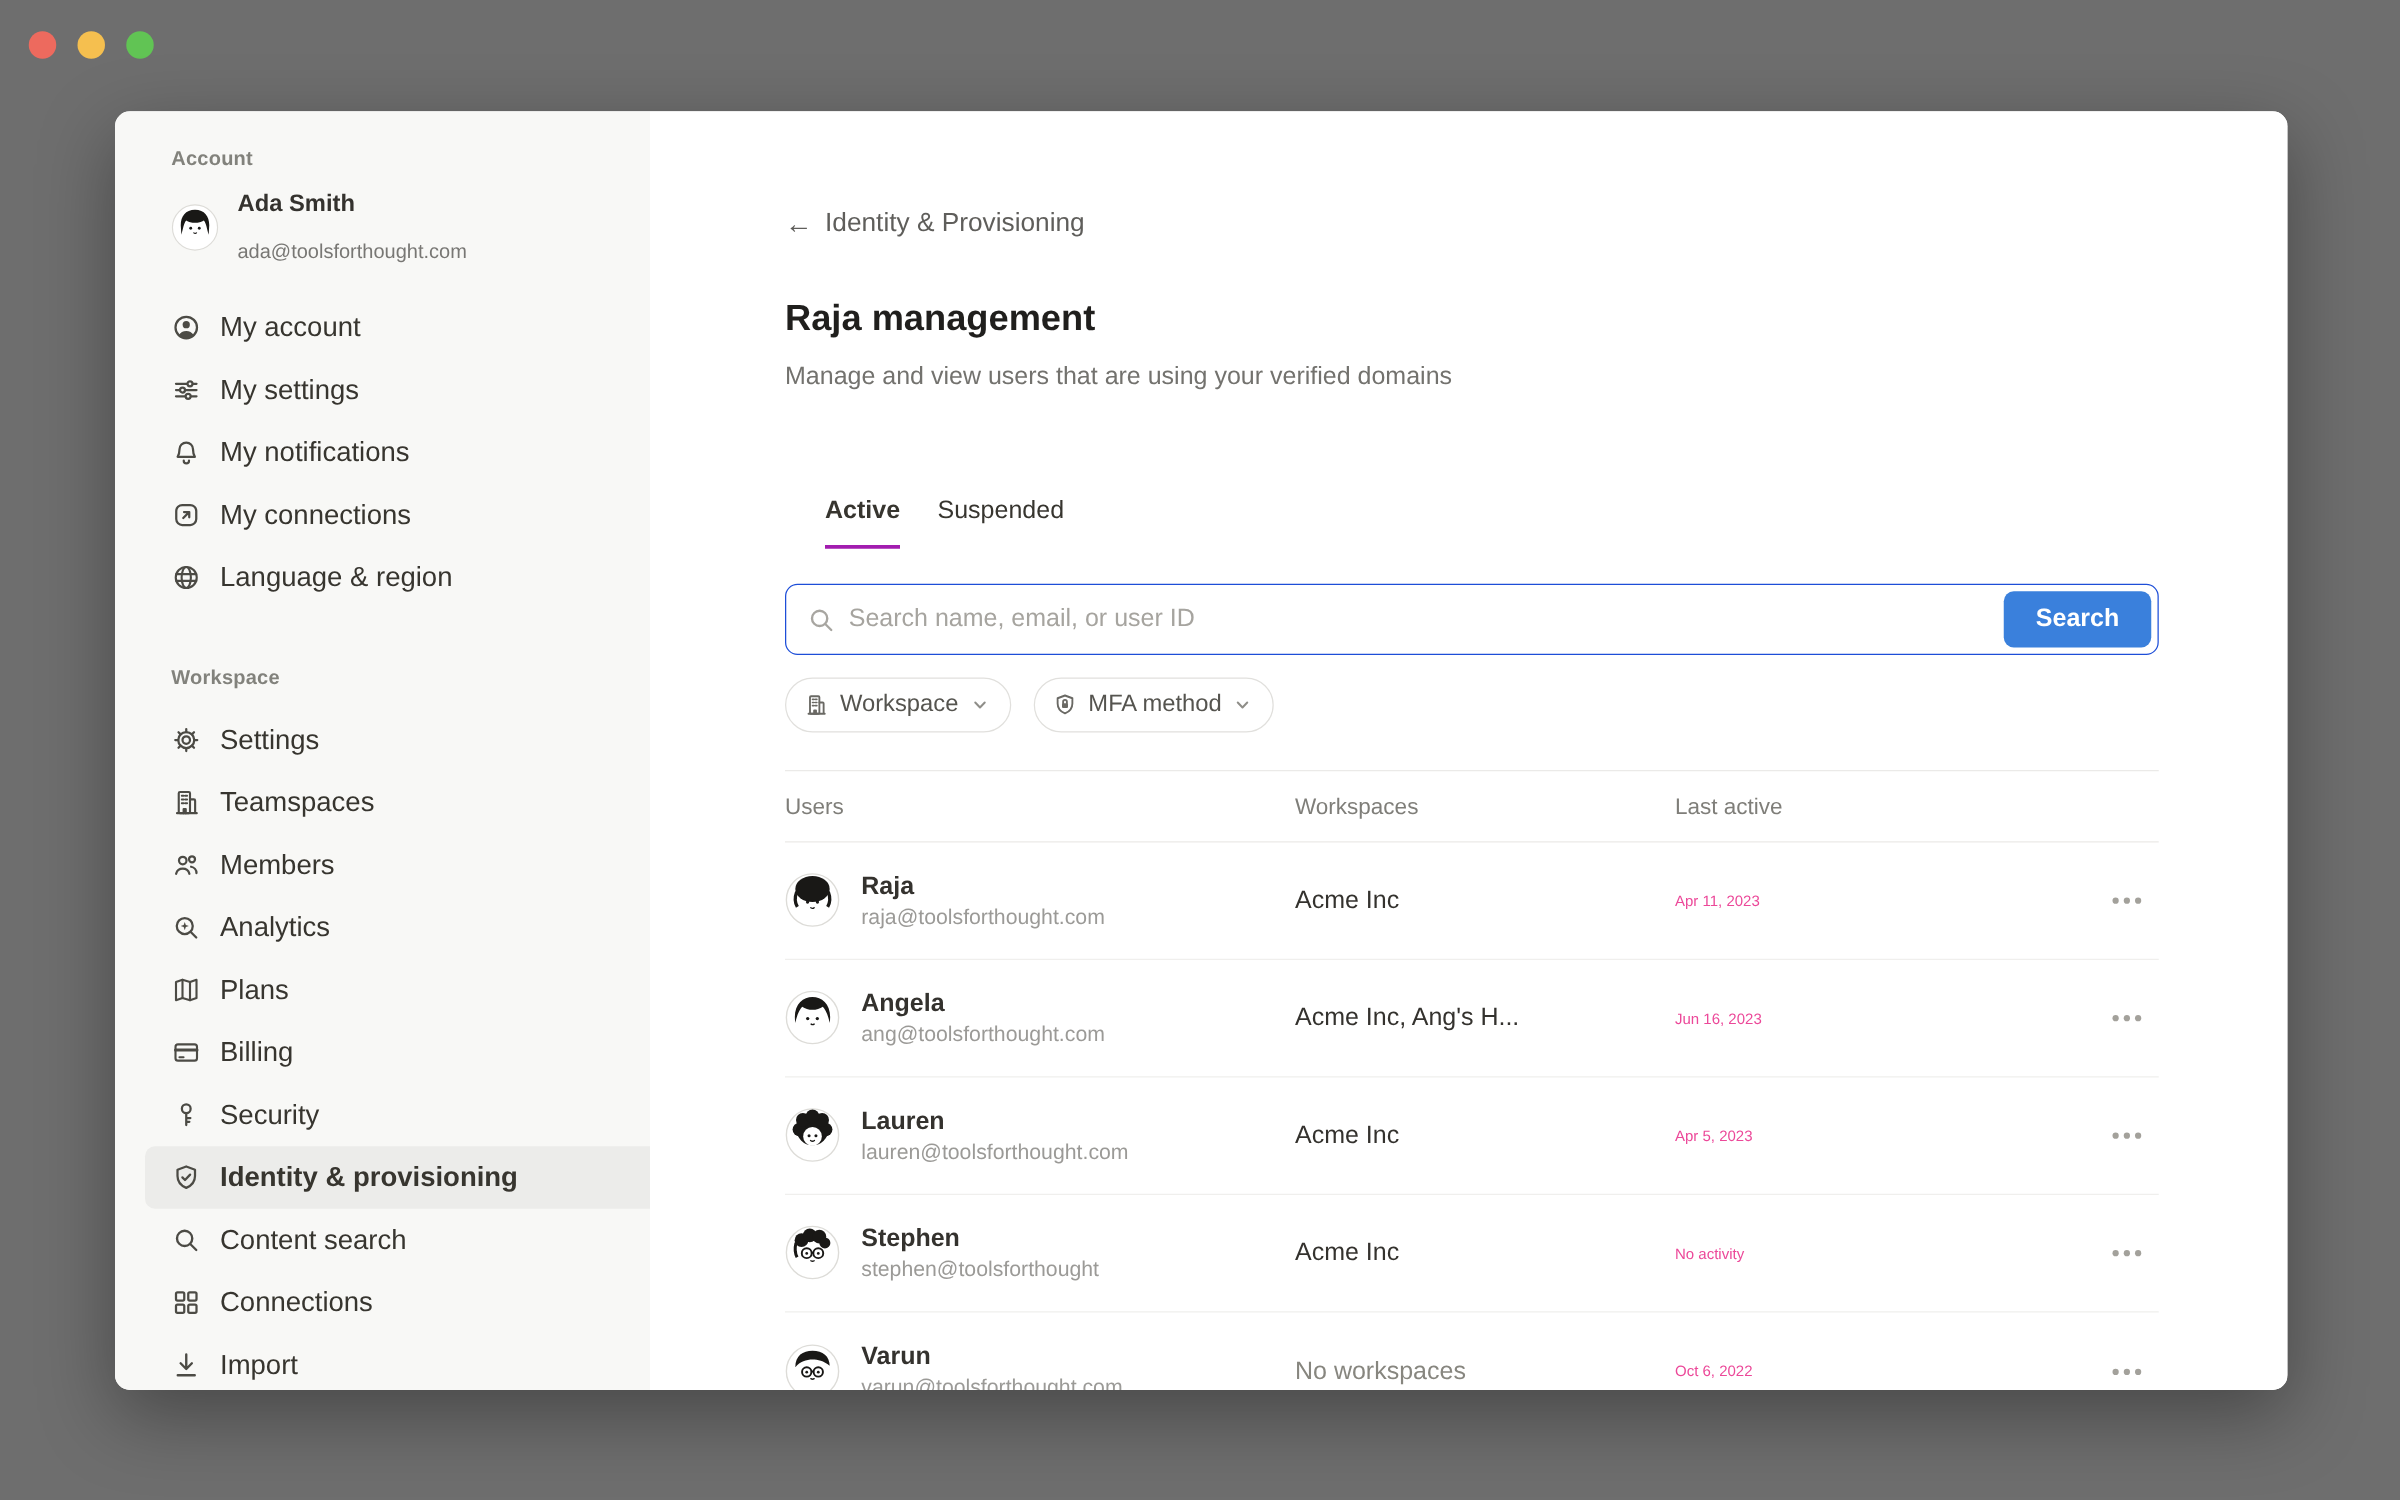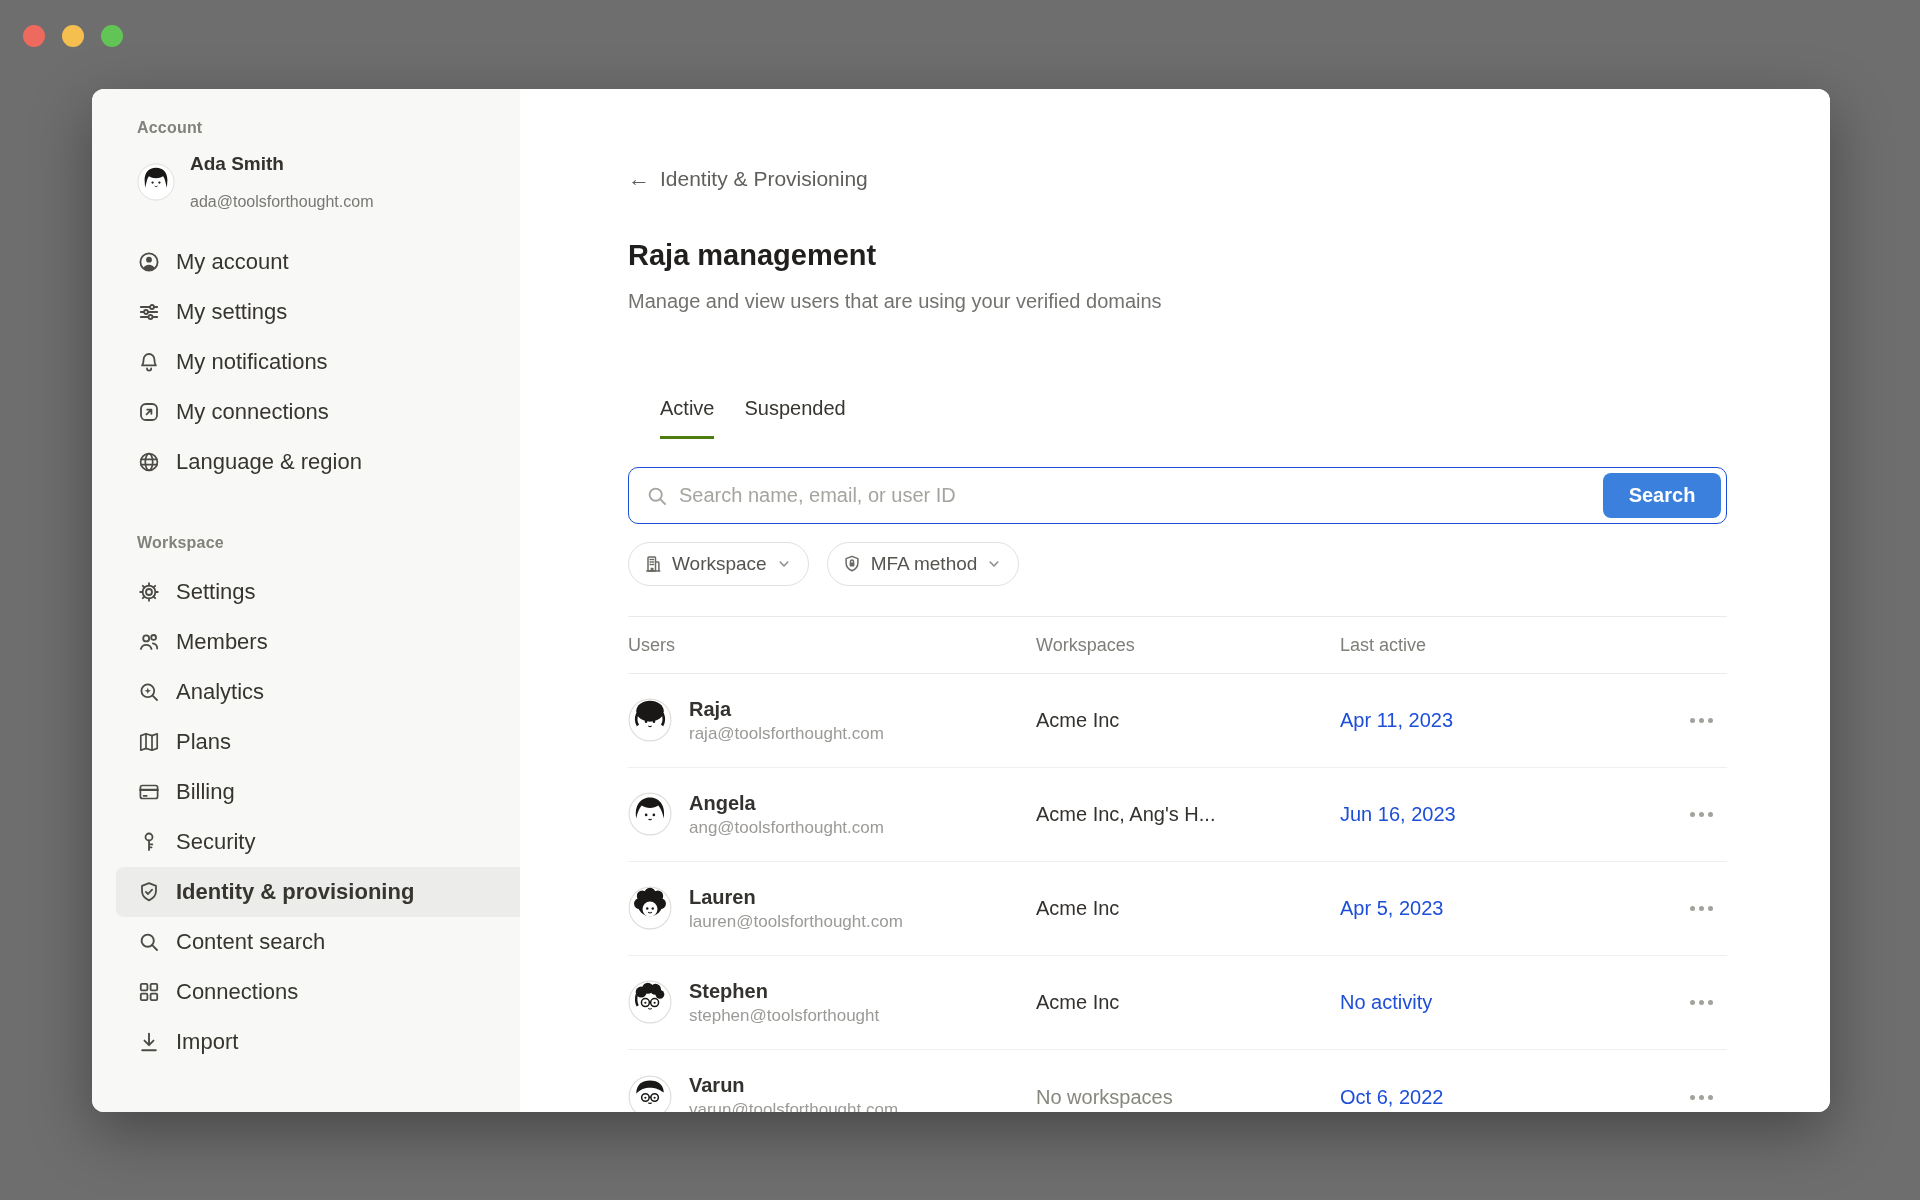--- a/index.html
+++ b/index.html
@@ -61,21 +61,21 @@
   .back-row {
     margin-top:78px; height:24px; display:flex; align-items:center; gap:10px;
     font-size:21px; color:#5f5e5b; cursor:pointer; width:fit-content;
   }
   .back-arrow { font-size:22px; line-height:1; }
   .page-title { margin-top:48px; font-size:29px; font-weight:700; color:#201f1d; }
   .page-subtitle { margin-top:18px; font-size:20px; color:#73726e; }
 
   .tabs { margin-top:84px; display:flex; gap:30px; padding-left:32px; height:50px; }
   .tab { font-size:20px; color:#37352f; padding-bottom:16px; cursor:pointer; height:fit-content; }
-  .tab.selected { font-weight:400; border-bottom:3px solid #4d7c0f; }
+  .tab.selected { font-weight:700; border-bottom:3px solid #a21caf; }
 
   .search-row {
     margin-top:20px; height:57px; width:100%;
     border:1px solid #1d4ed8; border-radius:10px;
     display:flex; align-items:center; padding-left:16px; background:#fff;
   }
   .search-glyph { width:24px; height:24px; color:#a8a6a1; margin-right:10px; }
   .search-glyph svg { width:24px; height:24px; }
   .search-input {
     flex:1; border:none; outline:none; font-size:20px; color:#37352f;
@@ -107,21 +107,21 @@
   .thead { height:58px; border-top:1px solid #ebeae8; border-bottom:1px solid #ebeae8; }
   .thead div { font-size:18px; color:#7f7e79; }
   .tbody .trow { height:94px; border-bottom:1px solid #f0efed; }
   .tbody .trow:last-child { border-bottom:none; }
   .user-cell { display:flex; align-items:center; gap:17px; }
   .row-avatar { width:44px; height:44px; flex:none; }
   .row-avatar svg { width:44px; height:44px; display:block; }
   .user-name { font-size:20px; font-weight:600; color:#34322e; line-height:1.3; }
   .user-email { font-size:17px; color:#9b9a97; line-height:1.4; }
   .ws-cell { font-size:20px; color:#34322e; }
-  .la-cell { font-size:20px; color:#1d4ed8; }
+  .la-cell { font-size:12px; color:#ec4899; }
   .muted { color:#87867f !important; }
   .more-btn {
     display:flex; gap:4px; justify-content:flex-end; padding-right:14px;
     cursor:pointer; align-items:center;
   }
   .more-btn i { width:5px; height:5px; border-radius:50%; background:#a3a19b; display:block; }
 </style>
 </head>
 <body>
 
@@ -223,20 +223,31 @@
           <span class="icon">
             <svg viewBox="0 0 24 24" fill="none" stroke="currentColor" stroke-linecap="round" stroke-linejoin="round" stroke-width="1.8">
               <circle cx="12" cy="12" r="3"></circle>
               <circle cx="12" cy="12" r="6.4"></circle>
               <path d="M12 3.2v2.4M12 18.4v2.4M3.2 12h2.4M18.4 12h2.4M5.8 5.8l1.7 1.7M16.5 16.5l1.7 1.7M18.2 5.8l-1.7 1.7M7.5 16.5l-1.7 1.7"></path>
             </svg>
           </span>
           <span>Settings</span>
         </div>
 
+        <div class="side-item">
+          <span class="icon">
+            <svg viewBox="0 0 24 24" fill="none" stroke="currentColor" stroke-linecap="round" stroke-linejoin="round" stroke-width="1.7">
+              <rect x="6" y="3.6" width="9" height="16.9" rx="1"></rect>
+              <path d="M15 9.5h3.1a1 1 0 0 1 1 1v10M4.6 20.5h15.8"></path>
+              <path d="M8.4 6.6h1.5M11.2 6.6h1.5M8.4 9.6h1.5M11.2 9.6h1.5M8.4 12.6h1.5M11.2 12.6h1.5" stroke-width="1.5"></path>
+              <path d="M9.9 20.5v-3.2h1.7v3.2"></path>
+            </svg>
+          </span>
+          <span>Teamspaces</span>
+        </div>
 
         <div class="side-item">
           <span class="icon">
             <svg viewBox="0 0 24 24" fill="none" stroke="currentColor" stroke-linecap="round" stroke-linejoin="round" stroke-width="1.8">
               <circle cx="9.2" cy="8.4" r="3"></circle>
               <path d="M3.9 19a5.5 5.5 0 0 1 10.6 0"></path>
               <circle cx="16.6" cy="7.4" r="2.4"></circle>
               <path d="M15.9 13.4a5.2 5.2 0 0 1 4.3 5.1"></path>
             </svg>
           </span>

